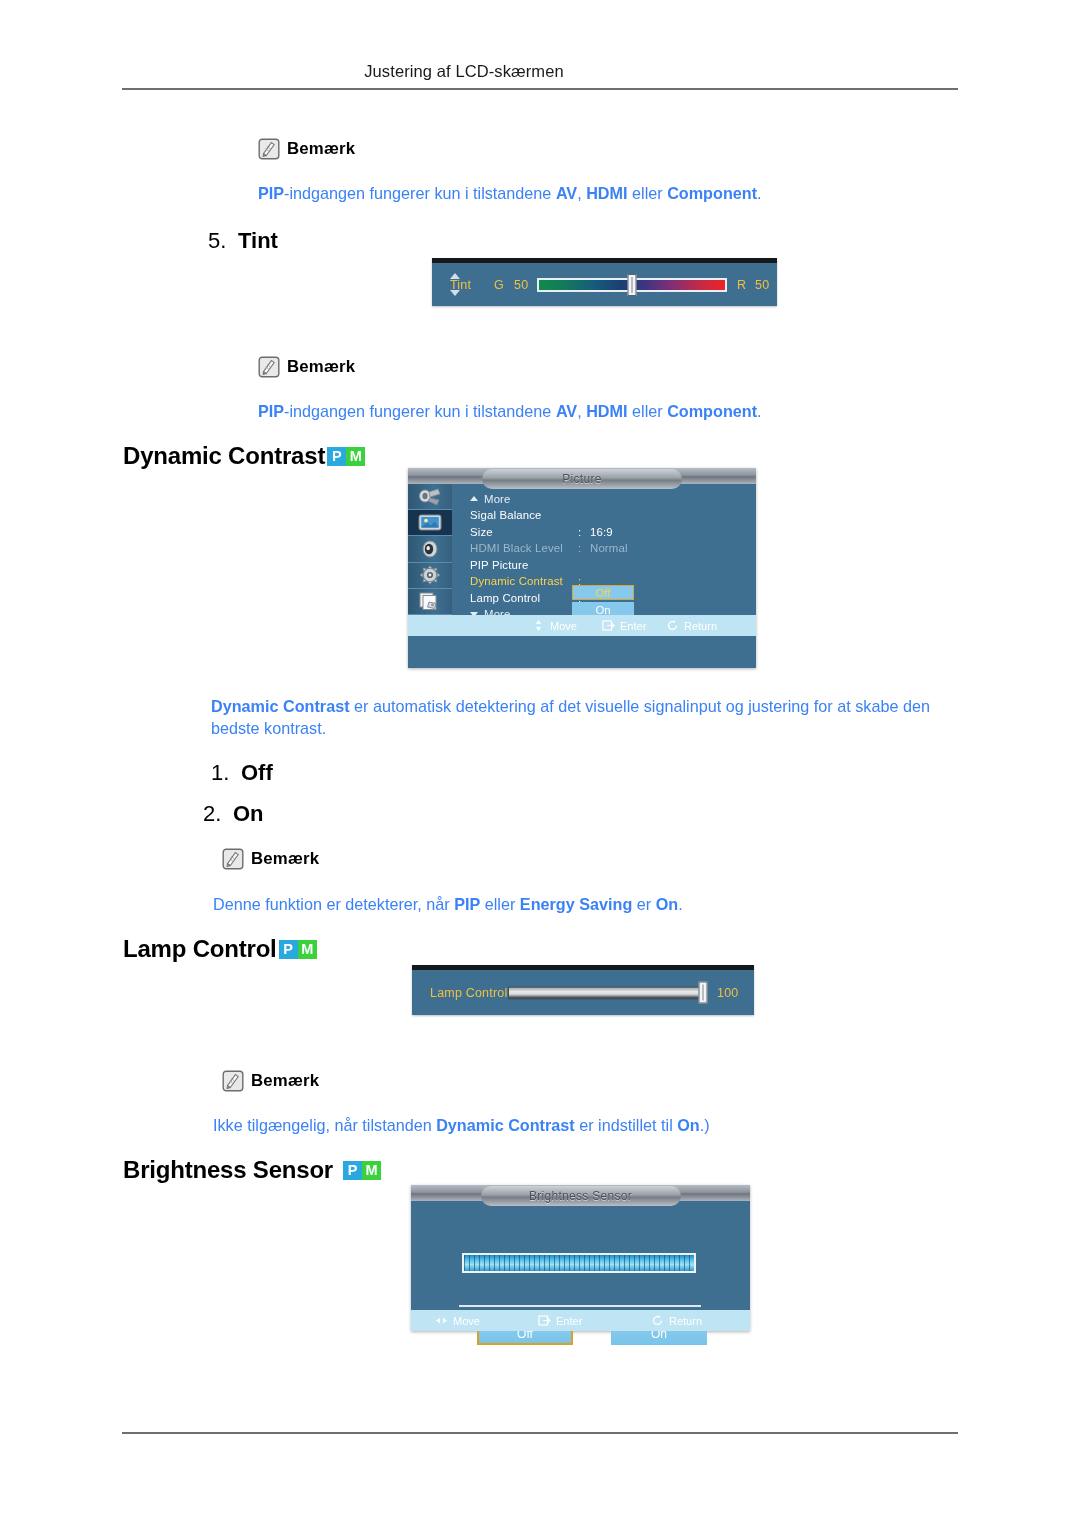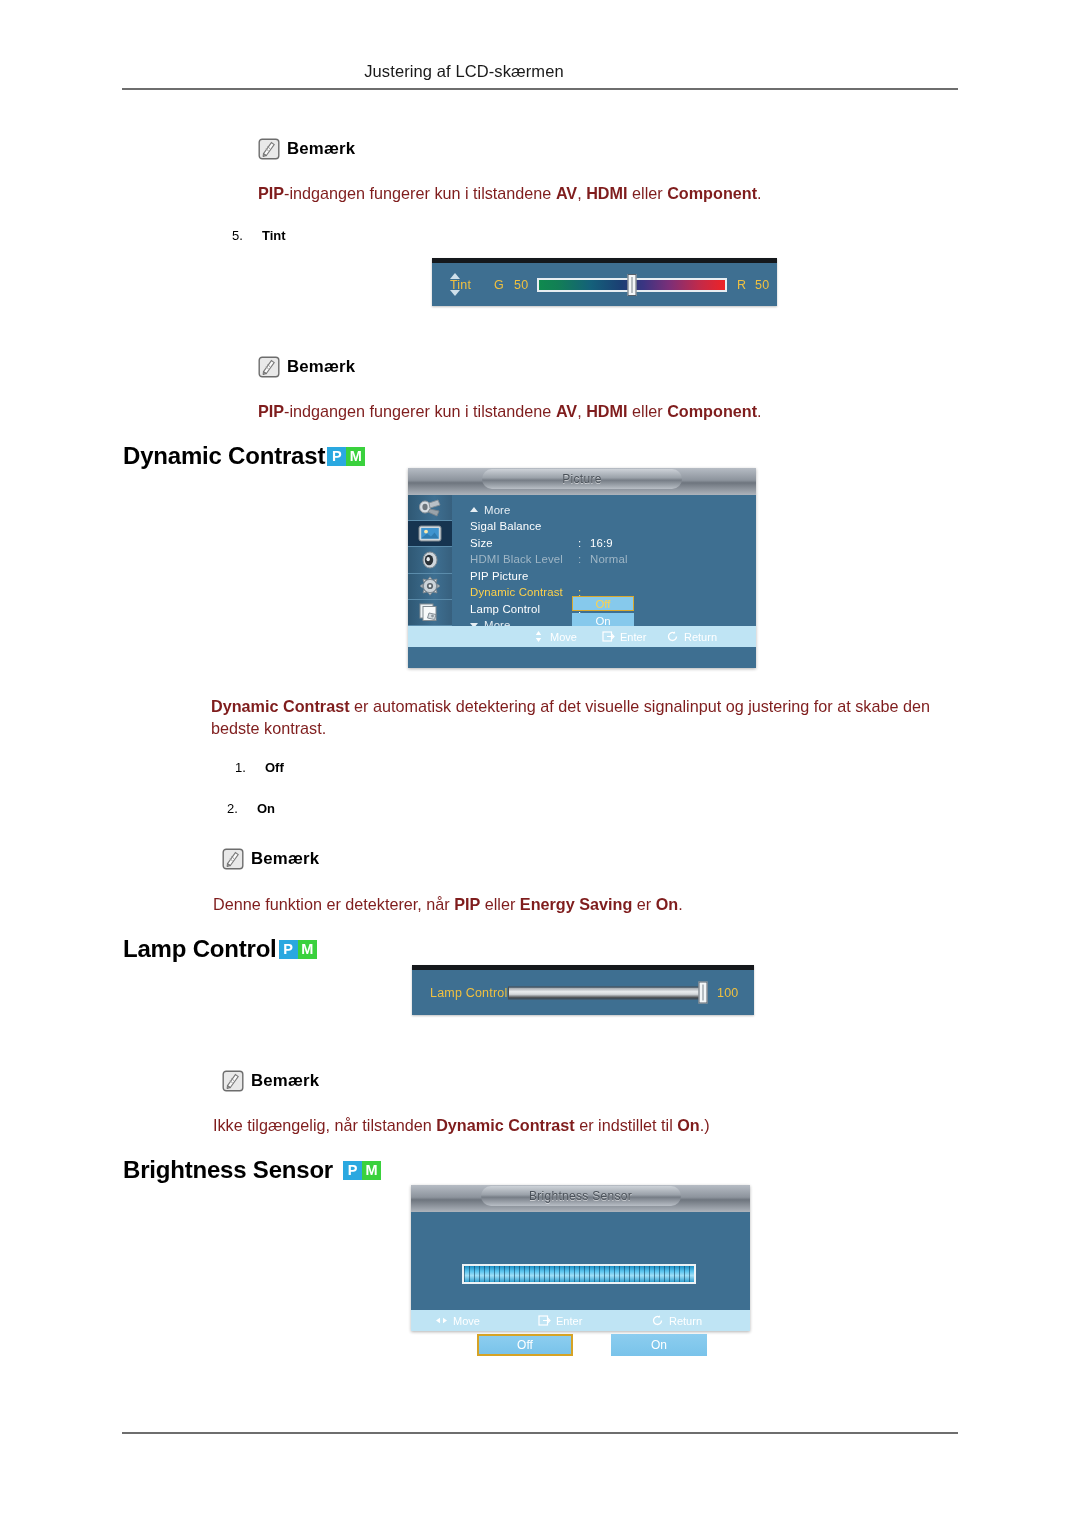--- a/index.html
+++ b/index.html
@@ -41,21 +41,21 @@
     border-top: 2px solid #6e6e6e;
   }
   .rule.top { top: 88px; }
   .rule.bottom { top: 1432px; }
 
   
   .tx {
     position: absolute;
     font-size: 16.2px;
     line-height: 22px;
-    color: #7f1d1d;
+    color: #3b82f6;
     white-space: pre-wrap;
   }
   .b { font-weight: bold; }
 
   
   .note {
     position: absolute;
     display: flex;
     align-items: center;
     gap: 7px;
@@ -68,22 +68,21 @@
   }
   .note-label {
     font-size: 16.8px;
     font-weight: bold;
     letter-spacing: .2px;
   }
 
   
   .numrow {
     position: absolute;
-    font-size: 13px;
-    margin-left: 24px;
+    font-size: 22px;
   }
   .numrow .n { display: inline-block; width: 30px; }
   .numrow .t { font-weight: bold; }
 
   
   .sec-head {
     position: absolute;
     display: flex;
     align-items: center;
     font-size: 24px;
@@ -177,21 +176,21 @@
     margin-left: -.5px;
     background: #7a848c;
   }
 
   
   .osd-menu {
     background: #3e6f91;
     box-shadow: 0 1px 3px rgba(0,0,0,.3);
   }
   .osd-titlebar {
-    height: 27px;
+    height: 16px;
     background: linear-gradient(to bottom, #b6bcc4 0%, #8d949d 45%, #6e757e 55%, #aeb4bc 100%);
     position: relative;
   }
   .osd-pill {
     position: absolute;
     left: 50%;
     top: 1px;
     transform: translateX(-50%);
     height: 20px;
     width: 200px;

